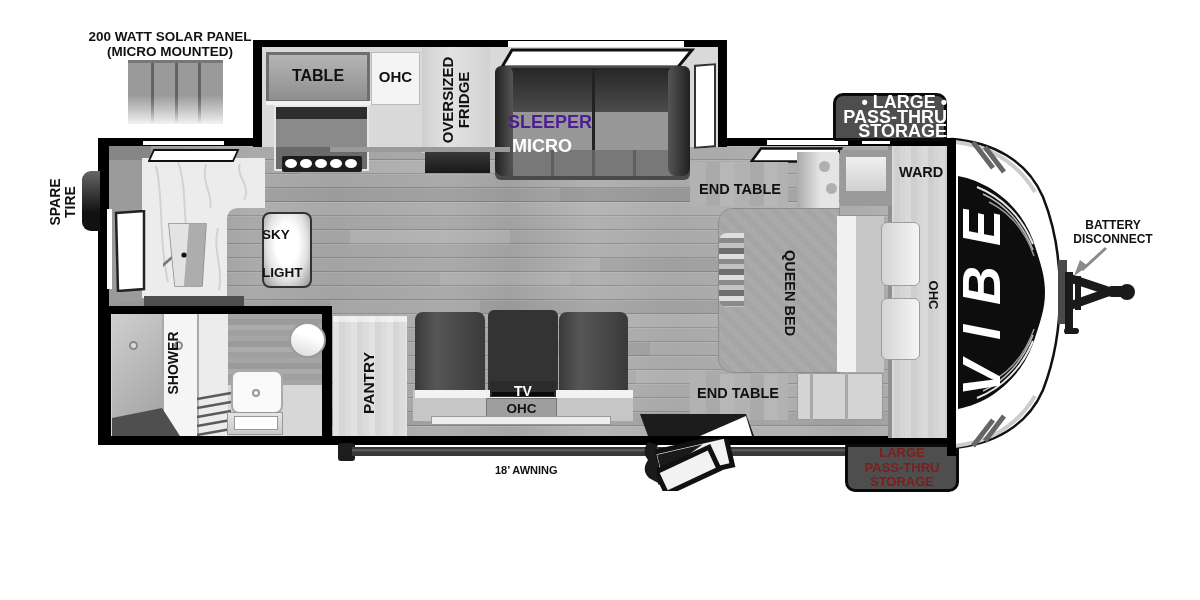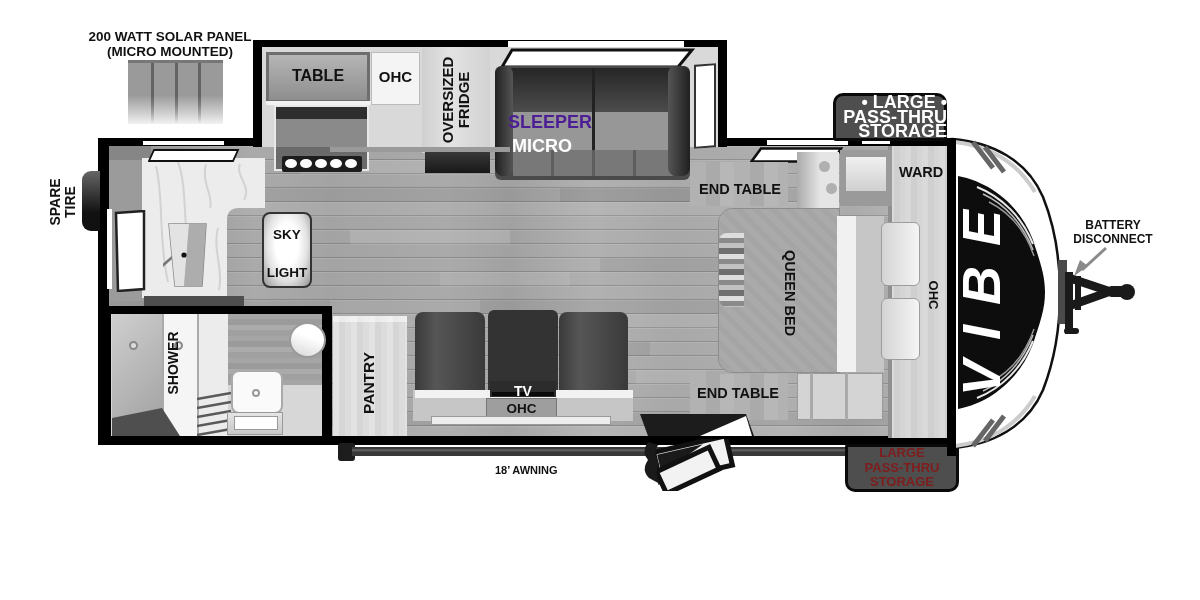--- a/index.html
+++ b/index.html
@@ -104,21 +104,21 @@
     <polygon points="26,3 43,3 39,65 21,65" fill="#adadad"></polygon>
     <circle cx="21" cy="34" r="2.6" fill="#111"></circle>
   </svg>
 
   <div class="abs" style="left:107px;top:209px;width:5px;height:80px;background:#fff;"></div>
   <svg class="abs" style="left:113px;top:210px;" width="34" height="82" viewBox="0 0 34 82">
     <polygon points="3,3 31,1 31,79 5,81" fill="#fff" stroke="#222" stroke-width="2.5"></polygon>
   </svg>
 
   <div class="abs" style="left:262px;top:212px;width:50px;height:76px;background:radial-gradient(ellipse at 50% 42%, #ffffff 35%, #e2e2e2 62%, #a9a9a9 90%);border:2px solid #333;border-radius:8px;box-sizing:border-box;"></div>
-  <div class="lbl" style="left:262px;top:216px;width:50px;text-align:center;font-size:13.5px;line-height:38px;">SKY<br>LIGHT</div>
+  <div class="lbl" style="left:262px;top:216px;width:50px;text-align:left;font-size:13.5px;line-height:38px;">SKY<br>LIGHT</div>
 
   <div class="abs" style="left:888px;top:146px;width:59px;height:292px;
       background:repeating-linear-gradient(90deg,#d9d9d9 0 6px,#cfcfcf 6px 12px,#d5d5d5 12px 17px);"></div>
   <div class="abs" style="left:888px;top:146px;width:4px;height:292px;background:#8f8f8f;"></div>
 
   <svg class="abs" style="left:750px;top:147px;" width="94" height="16" viewBox="0 0 94 16">
     <polygon points="11,1.5 91,1.5 83,14.5 1.5,14.5" fill="#fff" stroke="#111" stroke-width="2.6"></polygon>
   </svg>
 
   <div class="abs" style="left:767px;top:140px;width:81px;height:5px;background:#fff;"></div>

